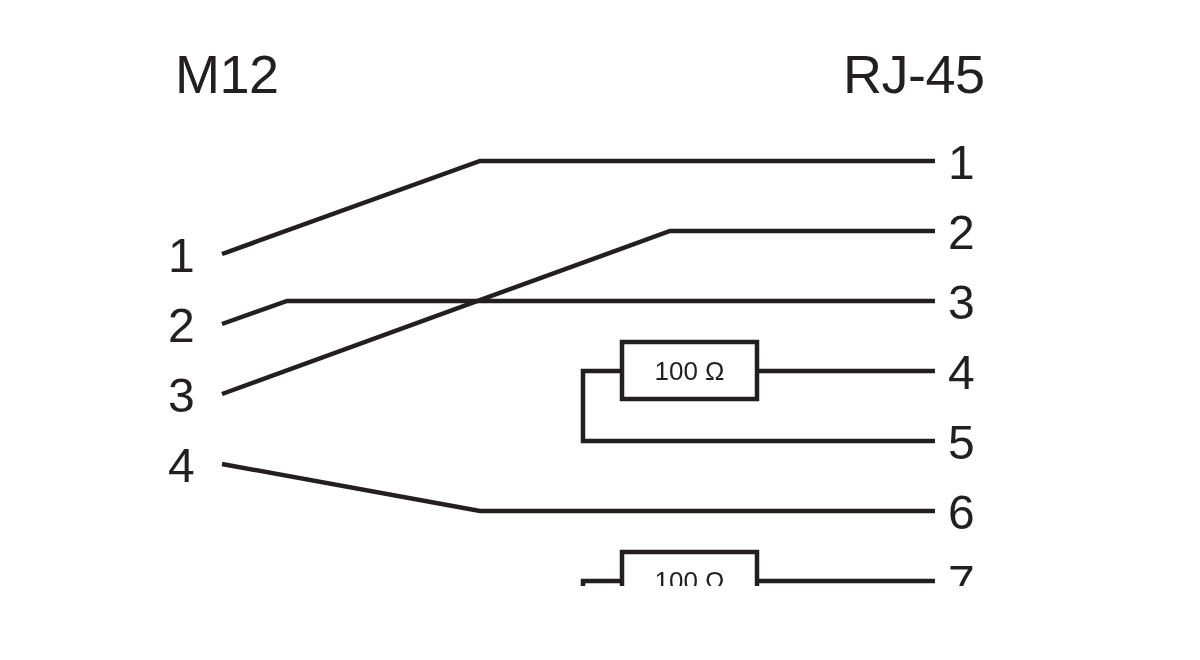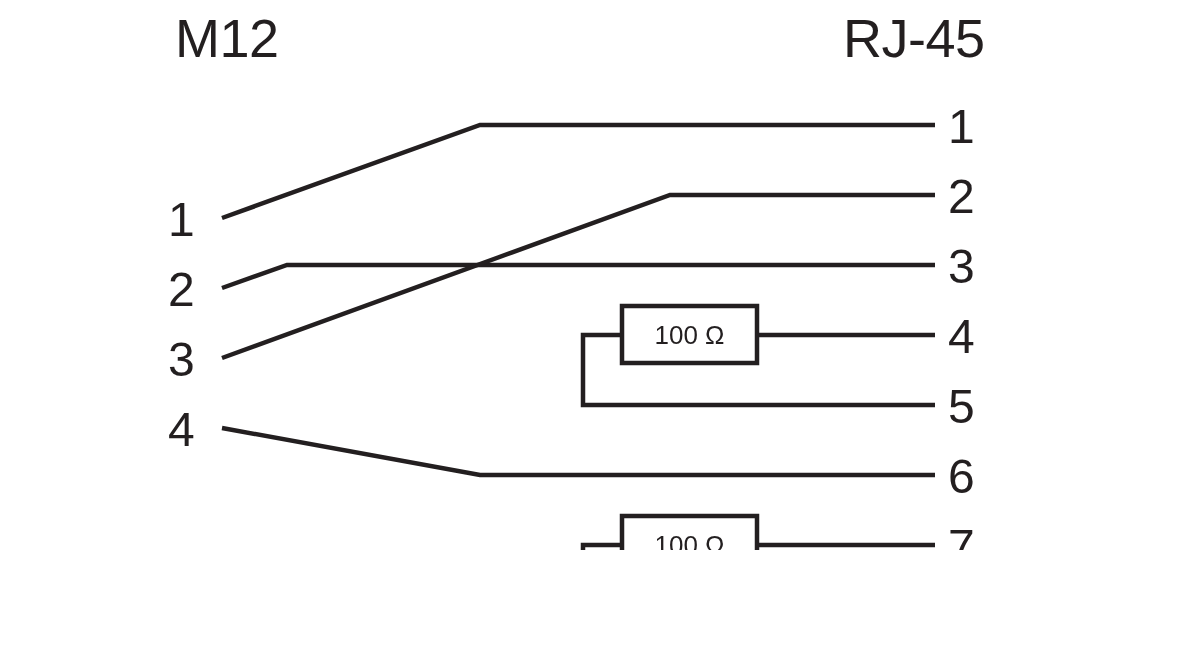--- a/index.html
+++ b/index.html
@@ -11,20 +11,21 @@
   body {
     font-family: "Liberation Sans", sans-serif;
     color: #231f20;
   }
   #diagram-root {
     position: relative;
     width: 1200px;
     height: 550px;
     background: #ffffff;
     overflow: hidden;
+    margin-top: 36px;
   }
   #wiring-svg {
     position: absolute;
     left: 0;
     top: 0;
     width: 1200px;
     height: 660px;
     display: block;
   }
   .conn-title {

